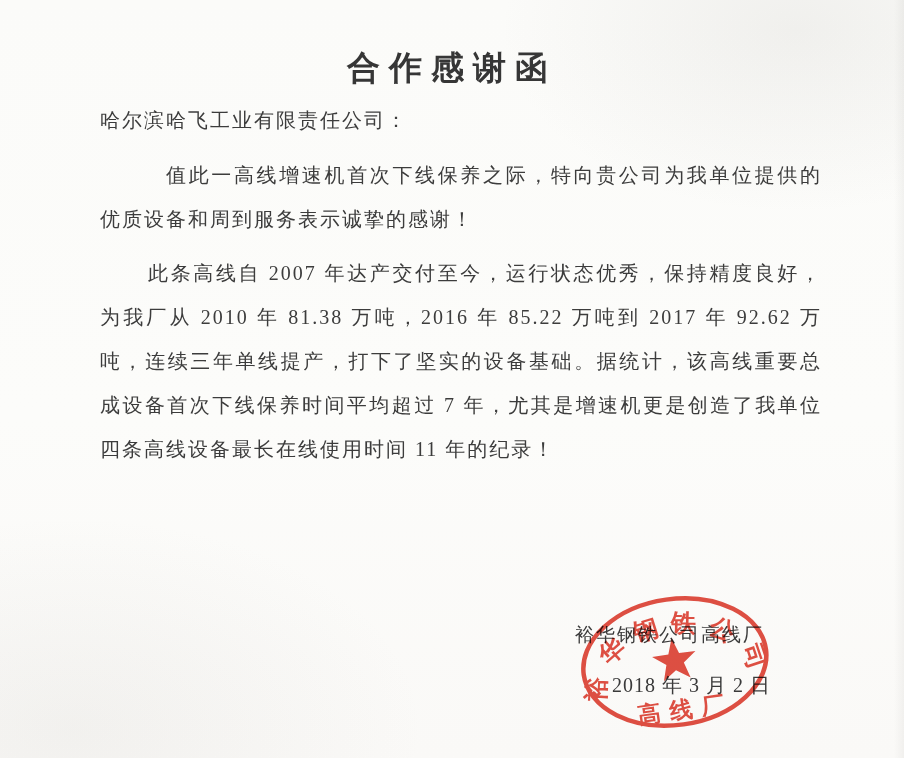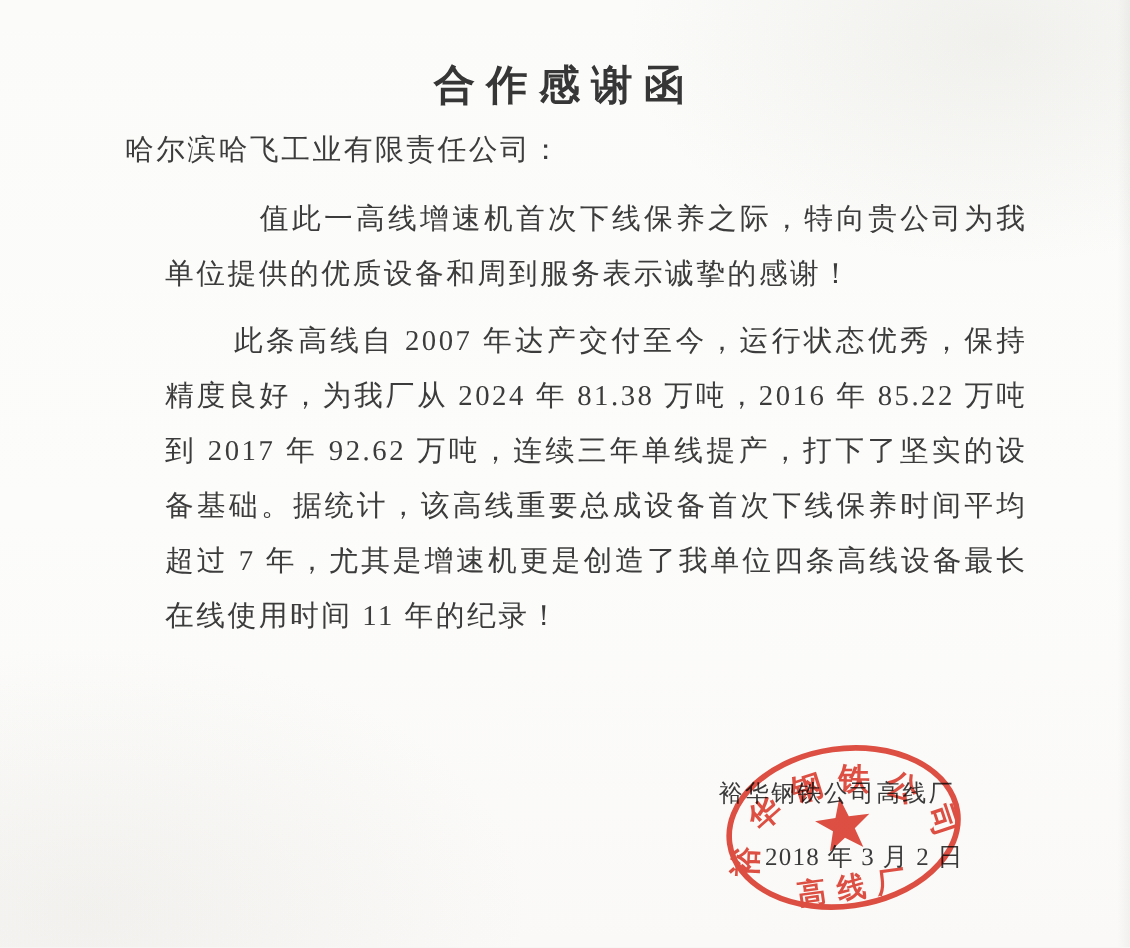--- a/index.html
+++ b/index.html
@@ -32,28 +32,28 @@
     font-size: 33px;
     font-weight: 700;
     letter-spacing: 9px;
     color: #363636;
   }
   .letter-body {
     position: absolute;
     top: 98px;
     left: 100px;
     width: 722px;
-    font-size: 23px;
+    font-size: 20px;
     line-height: 44px;
     letter-spacing: 2px;
     text-align: justify;
     color: #3c3c3c;
   }
   .salutation { line-height: 44px; }
-  .para { text-indent: 2.4em; margin-left: 32px; }
+  .para { text-indent: 2.4em; }
   .para-first { text-indent: 3.3em; margin-top: 11px; }
   .para-second { margin-top: 10px; }
   .para-third { margin-top: 15px; }
   .signature {
     position: absolute;
     top: 622px; right: 140px;
     font-size: 19px;
     letter-spacing: 2px;
     color: #3a3a3a;
   }
@@ -83,21 +83,21 @@
 
 <div class="page">
 
   <div class="scan-edge-right"></div>
 
   <div class="title">合作感谢函</div>
 
   <div class="letter-body">
     <div class="salutation">哈尔滨哈飞工业有限责任公司：</div>
     <p class="para para-first">值此一高线增速机首次下线保养之际，特向贵公司为我单位提供的优质设备和周到服务表示诚挚的感谢！</p>
-    <p class="para para-second">此条高线自 2007 年达产交付至今，运行状态优秀，保持精度良好，为我厂从 2024 年 81.38 万吨，2016 年 85.22 万吨到 2017 年 92.62 万吨，连续三年单线提产，打下了坚实的设备基础。据统计，该高线重要总成设备首次下线保养时间平均超过 7 年，尤其是增速机更是创造了我单位四条高线设备最长在线使用时间 11 年的纪录！</p>
+    <p class="para para-second">此条高线自 2007 年达产交付至今，运行状态优秀，保持精度良好，为我厂从 2010 年 81.38 万吨，2016 年 85.22 万吨到 2017 年 92.62 万吨，连续三年单线提产，打下了坚实的设备基础。据统计，该高线重要总成设备首次下线保养时间平均超过 7 年，尤其是增速机更是创造了我单位四条高线设备最长在线使用时间 11 年的纪录！</p>
   </div>
 
   <div class="signature">裕华钢铁公司高线厂</div>
 
   <div class="date">2018 年 3 月 2 日</div>
 
   <div class="stamp">
     <svg viewBox="0 0 196 138" xmlns="http://www.w3.org/2000/svg">
       <defs>
         <path id="seal-arc" d="M 28 100 A 73 48 0 1 1 168 100" fill="none"></path>

